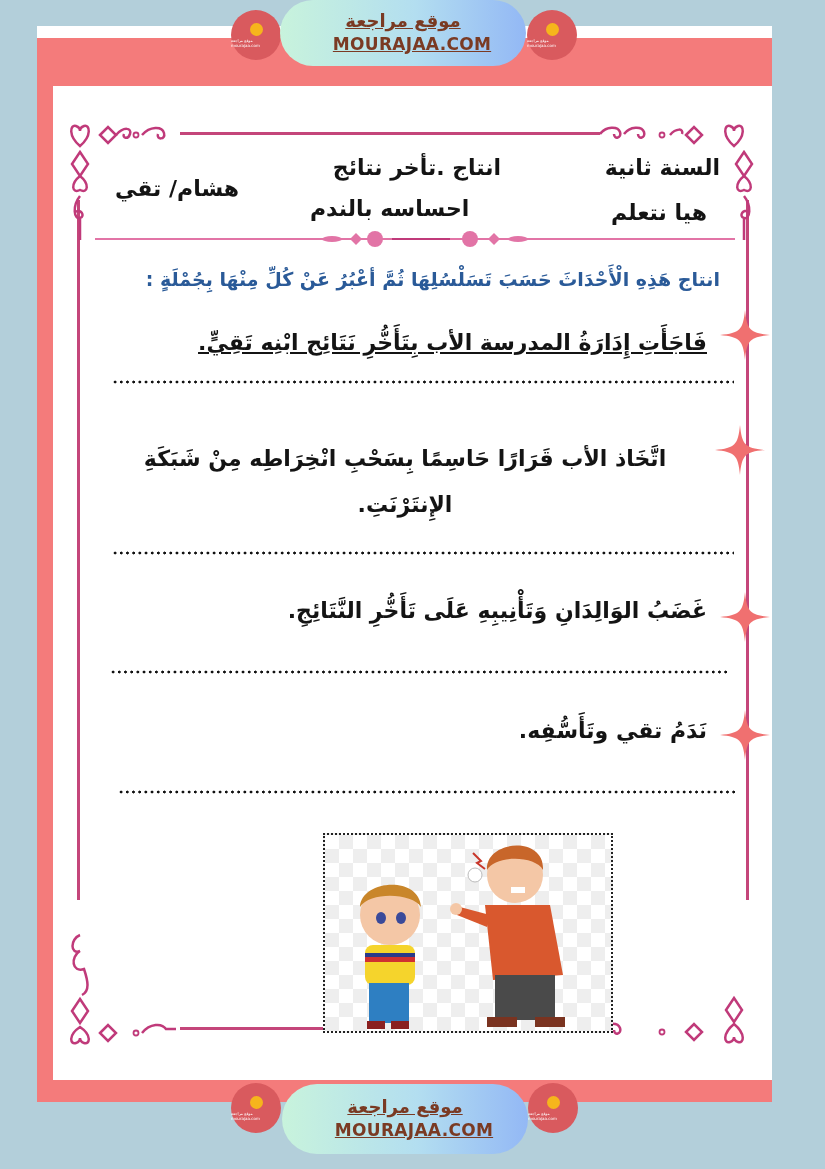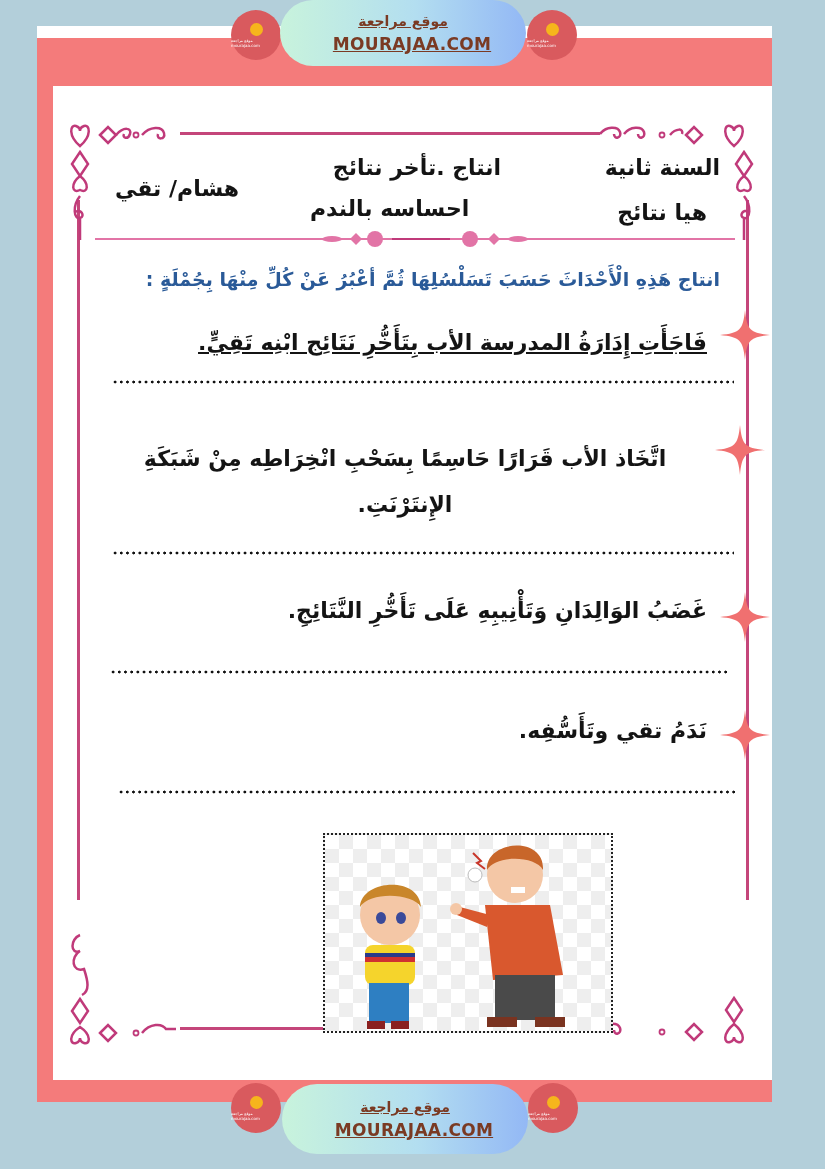--- a/index.html
+++ b/index.html
@@ -12,21 +12,21 @@
   .coral-top { position: absolute; left: 37px; top: 38px; width: 735px; height: 48px; background: #f47b7b; }
   .coral-left { position: absolute; left: 37px; top: 38px; width: 16px; height: 1064px; background: #f47b7b; }
   .coral-bottom { position: absolute; left: 37px; top: 1080px; width: 735px; height: 22px; background: #f47b7b; }
 
   
   .banner { position: absolute; left: 280px; width: 246px; height: 66px; border-radius: 33px;
     background: linear-gradient(90deg, #c8f3dc 0%, #b3def0 55%, #93b8f5 100%);
     display: flex; flex-direction: column; align-items: center; justify-content: center; }
   .banner.top { top: 0px; }
   .banner.bottom { top: 1084px; height: 70px; border-radius: 35px; left: 282px; }
-  .banner .ar { font-family: "DejaVu Sans", sans-serif; font-weight: bold; color: #7a3a23; font-size: 14px; text-decoration: underline; line-height: 22px; }
+  .banner .ar { font-family: "DejaVu Sans", sans-serif; font-weight: bold; color: #7a3a23; font-size: 18px; text-decoration: underline; line-height: 22px; }
   .banner .en { font-family: "DejaVu Sans", sans-serif; font-weight: bold; color: #7a3a23; font-size: 17px; text-decoration: underline; line-height: 24px; letter-spacing: 0.3px; margin-left: 18px; }
 
   .badge { position: absolute; width: 50px; height: 50px; border-radius: 50%; background: #d95a5e;
     display: flex; flex-direction: column; align-items: center; justify-content: center; }
   .badge .dot { width: 13px; height: 13px; border-radius: 50%; background: #f6b51c; margin-bottom: 2px; }
   .badge .t { font-size: 4px; color: #fff; line-height: 5px; }
 
   
   .frame-line { position: absolute; background: #c4467a; }
   .orn { position: absolute; color: #c03a7a; font-family: "DejaVu Sans", sans-serif; }
@@ -114,21 +114,21 @@
   <ellipse cx="12" cy="11" rx="10" ry="3" fill="#e274a6"></ellipse>
   <path d="M30 11 L36 5 L42 11 L36 17 Z" fill="#e274a6"></path>
   <ellipse cx="55" cy="11" rx="8" ry="8" fill="#e274a6"></ellipse>
   <line x1="72" y1="11" x2="130" y2="11" stroke="#c03a7a" stroke-width="2"></line>
   <ellipse cx="150" cy="11" rx="8" ry="8" fill="#e274a6"></ellipse>
   <path d="M168 11 L174 5 L180 11 L174 17 Z" fill="#e274a6"></path>
   <ellipse cx="198" cy="11" rx="10" ry="3" fill="#e274a6"></ellipse>
 </svg>
 
 <div class="text hdr" style="right:105px;top:155px;">السنة ثانية</div>
-<div class="text hdr" style="right:118px;top:200px;">هيا نتائج</div>
+<div class="text hdr" style="right:118px;top:200px;">هيا نتعلم</div>
 <div class="text hdr" style="left:312px;width:210px;text-align:center;top:155px;">انتاج .تأخر نتائج</div>
 <div class="text hdr" style="left:310px;width:210px;text-align:left;top:196px;">احساسه بالندم</div>
 <div class="text hdr" style="left:115px;top:176px;">هشام/ تقي</div>
 
 <div class="text instr" style="right:105px;top:268px;">انتاج هَذِهِ الْأَحْدَاثَ حَسَبَ تَسَلْسُلِهَا ثُمَّ أعْبُرُ عَنْ كُلِّ مِنْهَا بِجُمْلَةٍ :</div>
 
 <svg class="star" style="left:720px;top:310px;" viewBox="0 0 50 50">
     <path d="M25 0 C27 20 30 23 50 25 C30 27 27 30 25 50 C23 30 20 27 0 25 C20 23 23 20 25 0 Z" fill="#f07070"></path>
   </svg>
 <svg class="star" style="left:715px;top:425px;" viewBox="0 0 50 50">

